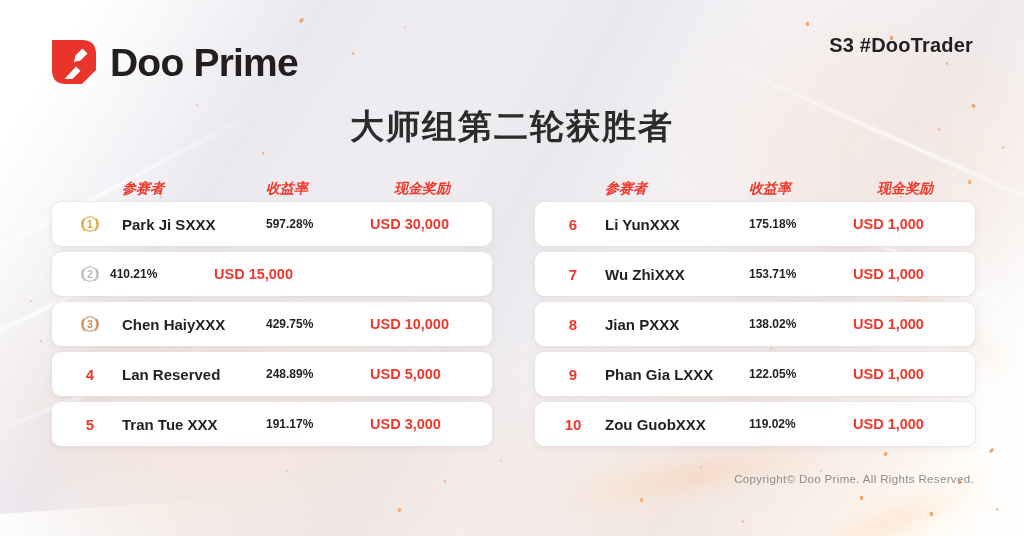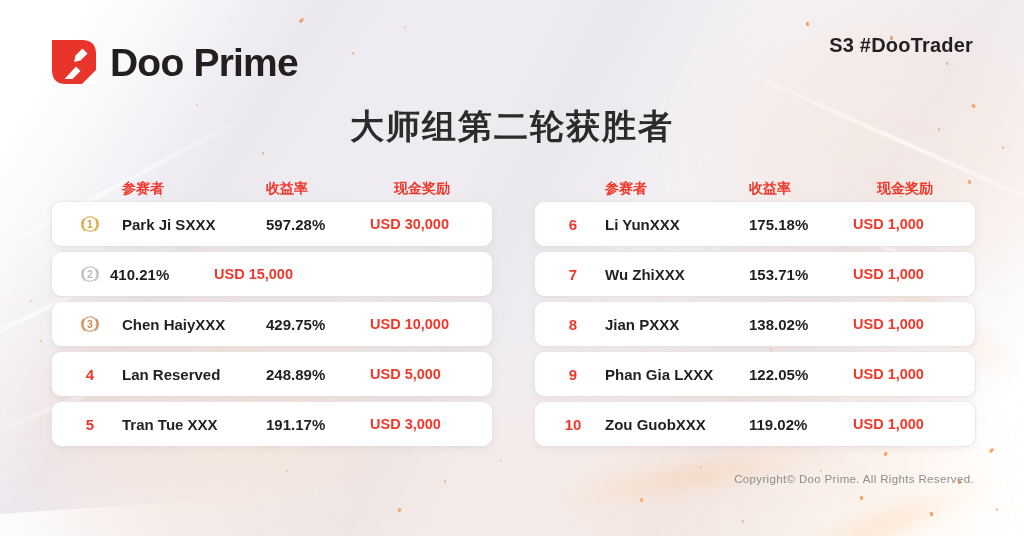--- a/index.html
+++ b/index.html
@@ -91,21 +91,21 @@
   .board{
     position:absolute; top:176px;
     display:flex; flex-direction:column;
   }
   .board.left { left:52px;  width:440px; }
   .board.right{ left:535px; width:440px; }
 
   .col-head{
     display:flex; align-items:center;
     height:26px; padding:0 18px;
-    font-size:14px; font-weight:700; color:#f0372a;
+    font-size:14px; font-weight:700; color:#f0372a;font-style:italic;
   }
   .c-rank { width:40px; flex:none; }
   .c-name { flex:1; }
   .c-rate { width:104px; flex:none; }
   .c-prize{ width:104px; flex:none; text-align:center; }
 
   .col-head .c-name { padding-left:12px; }
 
   .row{
     display:flex; align-items:center;
@@ -126,21 +126,21 @@
   }
   .rank-medal svg{ display:block; }
 
   .name{
     flex:1; padding-left:12px;
     font-size:15px; font-weight:700; color:#231f20;
     white-space:nowrap;
   }
   .rate{
     width:104px; flex:none;
-    font-size:15px; font-weight:700; color:#231f20;
+    font-size:12px; font-weight:700; color:#231f20;
   }
   .prize{
     width:104px; flex:none;
     font-size:14.5px; font-weight:700; color:#f0372a;
     white-space:nowrap;
   }
 
   .copyright{
     position:absolute; right:50px; top:473px;
     font-size:11.5px; color:#8d8d8d; letter-spacing:.35px;

